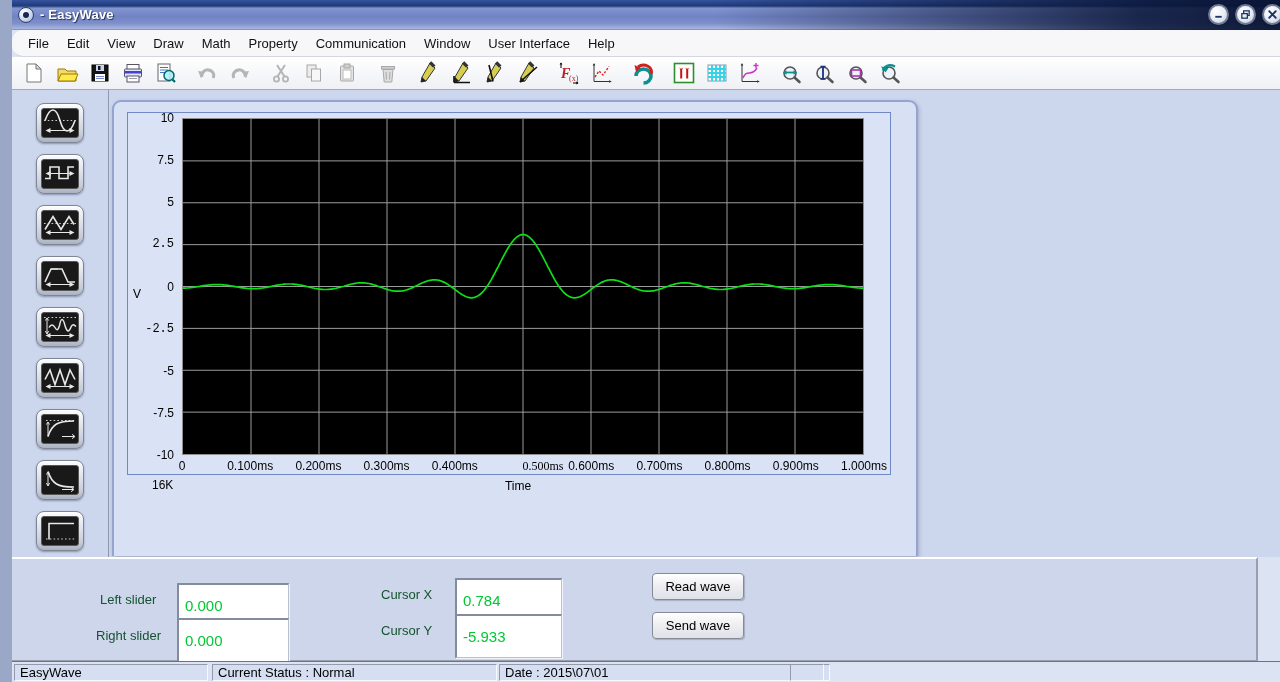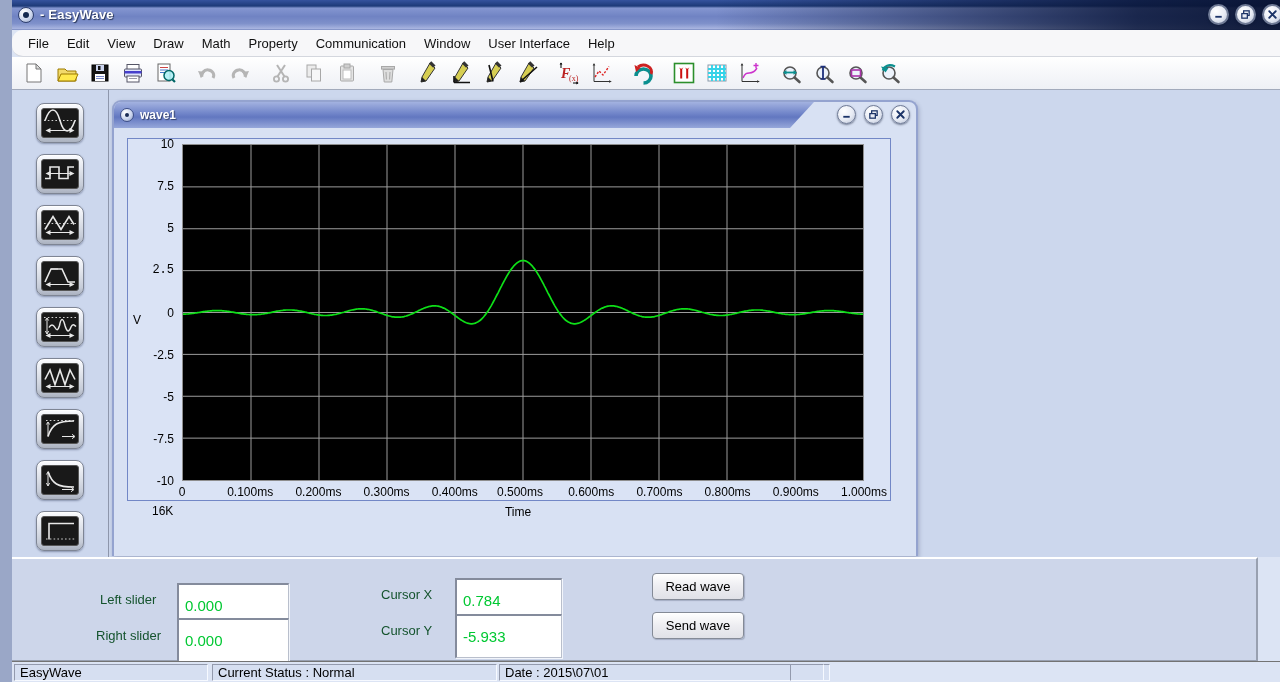--- a/index.html
+++ b/index.html
@@ -500,60 +500,30 @@
             <svg viewBox="0 0 36 27">
               <line x1="4" y1="21.5" x2="33" y2="21.5" stroke="#cfcfcf" stroke-dasharray="1.6,2.2"></line>
               <path d="M7,22 V6 H32" fill="none" stroke="#e8e8e8" stroke-width="1.6"></path>
             </svg>
           </span>
         </div>
       </div>
 
     <div class="mdi">
       <div class="wave-window">
-        <div class="wave-titlebar">
-          <div class="wave-titlebar-blue">
-            <span class="wave-icon"></span>
-            <span class="wave-title">wave1</span>
-          </div>
-          <div class="wave-controls">
-              <span class="circle-btn">
-                <span style="display:flex">
-                  <svg viewBox="0 0 12 12">
-                    <line x1="2.5" y1="8.5" x2="9.5" y2="8.5" stroke="#1c3468" stroke-width="2"></line>
-                  </svg>
-                </span>
-              </span>
-              <span class="circle-btn">
-                <span style="display:flex">
-                  <svg viewBox="0 0 12 12">
-                    <rect x="4" y="2" width="6" height="5" fill="none" stroke="#1c3468" stroke-width="1.4"></rect>
-                    <rect x="2" y="5" width="6" height="5" fill="#e9edf6" stroke="#1c3468" stroke-width="1.4"></rect>
-                  </svg>
-                </span>
-              </span>
-              <span class="circle-btn">
-                <span style="display:flex">
-                  <svg viewBox="0 0 12 12">
-                    <path d="M2.5,2.5 L9.5,9.5 M9.5,2.5 L2.5,9.5" stroke="#1c3468" stroke-width="2.1" stroke-linecap="round"></path>
-                  </svg>
-                </span>
-              </span>
-            </div>
-        </div>
         <div class="wave-body">
           <div class="chart-panel">
             <span class="ylabel">V</span>
             <div class="yticks">
                 <span class="ytick" style="top: 0px;">10</span>
                 <span class="ytick" style="top: 42.125px;">7.5</span>
                 <span class="ytick" style="top: 84.25px;">5</span>
                 <span class="ytick" style="top: 126.375px; font-family: Liberation Mono, monospace;">2.5</span>
                 <span class="ytick" style="top: 168.5px;">0</span>
-                <span class="ytick" style="top: 210.625px;">-2.5</span>
+                <span class="ytick" style="top: 210.625px; font-family: Liberation Mono, monospace;">-2.5</span>
                 <span class="ytick" style="top: 252.75px;">-5</span>
                 <span class="ytick" style="top: 294.875px;">-7.5</span>
                 <span class="ytick" style="top: 337px;">-10</span>
               </div>
             <div class="plot">
               <svg id="plot-svg" viewBox="0 0 680 335" preserveAspectRatio="none">
                   <rect x="0" y="0" width="680" height="335" fill="#000000"></rect>
                   <line x1="68" y1="0" x2="68" y2="335" stroke="#9c9c9c" stroke-width="1"></line>
                   <line x1="136" y1="0" x2="136" y2="335" stroke="#9c9c9c" stroke-width="1"></line>
                   <line x1="204" y1="0" x2="204" y2="335" stroke="#9c9c9c" stroke-width="1"></line>
@@ -572,21 +542,21 @@
                   <line x1="0" y1="293.125" x2="680" y2="293.125" stroke="#9c9c9c" stroke-width="1"></line>
                   <path d="M0.0,169.2L1.1,169.2L2.3,169.1L3.4,169.0L4.5,169.0L5.7,168.9L6.8,168.7L7.9,168.6L9.1,168.5L10.2,168.3L11.3,168.2L12.5,168.0L13.6,167.8L14.7,167.6L15.9,167.5L17.0,167.3L18.1,167.1L19.3,166.9L20.4,166.7L21.5,166.6L22.7,166.4L23.8,166.3L24.9,166.1L26.1,166.0L27.2,165.9L28.3,165.8L29.5,165.7L30.6,165.6L31.7,165.6L32.9,165.6L34.0,165.6L35.1,165.6L36.3,165.6L37.4,165.6L38.5,165.7L39.7,165.8L40.8,165.9L41.9,166.0L43.1,166.1L44.2,166.3L45.3,166.4L46.5,166.6L47.6,166.8L48.7,167.0L49.9,167.2L51.0,167.4L52.1,167.6L53.3,167.8L54.4,168.0L55.5,168.2L56.7,168.4L57.8,168.6L58.9,168.8L60.1,168.9L61.2,169.1L62.3,169.2L63.5,169.3L64.6,169.5L65.7,169.5L66.9,169.6L68.0,169.7L69.1,169.7L70.3,169.7L71.4,169.7L72.5,169.7L73.7,169.6L74.8,169.5L75.9,169.4L77.1,169.3L78.2,169.2L79.3,169.0L80.5,168.9L81.6,168.7L82.7,168.5L83.9,168.3L85.0,168.0L86.1,167.8L87.3,167.6L88.4,167.4L89.5,167.1L90.7,166.9L91.8,166.7L92.9,166.4L94.1,166.2L95.2,166.0L96.3,165.8L97.5,165.7L98.6,165.5L99.7,165.4L100.9,165.2L102.0,165.1L103.1,165.0L104.3,165.0L105.4,165.0L106.5,165.0L107.7,165.0L108.8,165.0L109.9,165.1L111.1,165.2L112.2,165.3L113.3,165.4L114.5,165.6L115.6,165.8L116.7,166.0L117.9,166.2L119.0,166.4L120.1,166.7L121.3,166.9L122.4,167.2L123.5,167.4L124.7,167.7L125.8,168.0L126.9,168.3L128.1,168.5L129.2,168.8L130.3,169.0L131.5,169.3L132.6,169.5L133.7,169.7L134.9,169.9L136.0,170.1L137.1,170.2L138.3,170.3L139.4,170.4L140.5,170.5L141.7,170.5L142.8,170.5L143.9,170.5L145.1,170.4L146.2,170.3L147.3,170.2L148.5,170.1L149.6,169.9L150.7,169.7L151.9,169.5L153.0,169.3L154.1,169.0L155.3,168.7L156.4,168.4L157.5,168.1L158.7,167.8L159.8,167.5L160.9,167.2L162.1,166.8L163.2,166.5L164.3,166.2L165.5,165.9L166.6,165.6L167.7,165.3L168.9,165.0L170.0,164.8L171.1,164.6L172.3,164.4L173.4,164.2L174.5,164.0L175.7,163.9L176.8,163.9L177.9,163.8L179.1,163.8L180.2,163.9L181.3,163.9L182.5,164.0L183.6,164.2L184.7,164.3L185.9,164.5L187.0,164.8L188.1,165.1L189.3,165.4L190.4,165.7L191.5,166.0L192.7,166.4L193.8,166.8L194.9,167.2L196.1,167.6L197.2,168.0L198.3,168.4L199.5,168.8L200.6,169.2L201.7,169.6L202.9,170.0L204.0,170.4L205.1,170.7L206.3,171.0L207.4,171.3L208.5,171.6L209.7,171.8L210.8,171.9L211.9,172.1L213.1,172.2L214.2,172.2L215.3,172.2L216.5,172.2L217.6,172.1L218.7,172.0L219.9,171.8L221.0,171.6L222.1,171.3L223.3,171.0L224.4,170.6L225.5,170.2L226.7,169.8L227.8,169.3L228.9,168.9L230.1,168.4L231.2,167.8L232.3,167.3L233.5,166.7L234.6,166.2L235.7,165.6L236.9,165.1L238.0,164.5L239.1,164.0L240.3,163.5L241.4,163.0L242.5,162.6L243.7,162.2L244.8,161.9L245.9,161.5L247.1,161.3L248.2,161.1L249.3,160.9L250.5,160.9L251.6,160.8L252.7,160.9L253.9,161.0L255.0,161.2L256.1,161.4L257.3,161.7L258.4,162.1L259.5,162.6L260.7,163.1L261.8,163.6L262.9,164.2L264.1,164.9L265.2,165.6L266.3,166.4L267.5,167.2L268.6,168.0L269.7,168.8L270.9,169.7L272.0,170.6L273.1,171.4L274.3,172.3L275.4,173.1L276.5,173.9L277.7,174.7L278.8,175.4L279.9,176.1L281.1,176.7L282.2,177.3L283.3,177.7L284.5,178.1L285.6,178.4L286.7,178.7L287.9,178.8L289.0,178.8L290.1,178.7L291.3,178.4L292.4,178.1L293.5,177.6L294.7,177.0L295.8,176.3L296.9,175.5L298.1,174.5L299.2,173.4L300.3,172.2L301.5,170.8L302.6,169.4L303.7,167.8L304.9,166.2L306.0,164.4L307.1,162.6L308.3,160.6L309.4,158.6L310.5,156.5L311.7,154.4L312.8,152.2L313.9,150.0L315.1,147.8L316.2,145.6L317.3,143.3L318.5,141.1L319.6,138.9L320.7,136.8L321.9,134.7L323.0,132.6L324.1,130.6L325.3,128.7L326.4,126.9L327.5,125.2L328.7,123.6L329.8,122.2L330.9,120.8L332.1,119.6L333.2,118.6L334.3,117.7L335.5,116.9L336.6,116.3L337.7,115.9L338.9,115.7L340.0,115.6L341.1,115.7L342.3,115.9L343.4,116.3L344.5,116.9L345.7,117.7L346.8,118.6L347.9,119.6L349.1,120.8L350.2,122.2L351.3,123.6L352.5,125.2L353.6,126.9L354.7,128.7L355.9,130.6L357.0,132.6L358.1,134.7L359.3,136.8L360.4,138.9L361.5,141.1L362.7,143.3L363.8,145.6L364.9,147.8L366.1,150.0L367.2,152.2L368.3,154.4L369.5,156.5L370.6,158.6L371.7,160.6L372.9,162.6L374.0,164.4L375.1,166.2L376.3,167.8L377.4,169.4L378.5,170.8L379.7,172.2L380.8,173.4L381.9,174.5L383.1,175.5L384.2,176.3L385.3,177.0L386.5,177.6L387.6,178.1L388.7,178.4L389.9,178.7L391.0,178.8L392.1,178.8L393.3,178.7L394.4,178.4L395.5,178.1L396.7,177.7L397.8,177.3L398.9,176.7L400.1,176.1L401.2,175.4L402.3,174.7L403.5,173.9L404.6,173.1L405.7,172.3L406.9,171.4L408.0,170.6L409.1,169.7L410.3,168.8L411.4,168.0L412.5,167.2L413.7,166.4L414.8,165.6L415.9,164.9L417.1,164.2L418.2,163.6L419.3,163.1L420.5,162.6L421.6,162.1L422.7,161.7L423.9,161.4L425.0,161.2L426.1,161.0L427.3,160.9L428.4,160.8L429.5,160.9L430.7,160.9L431.8,161.1L432.9,161.3L434.1,161.5L435.2,161.9L436.3,162.2L437.5,162.6L438.6,163.0L439.7,163.5L440.9,164.0L442.0,164.5L443.1,165.1L444.3,165.6L445.4,166.2L446.5,166.7L447.7,167.3L448.8,167.8L449.9,168.4L451.1,168.9L452.2,169.3L453.3,169.8L454.5,170.2L455.6,170.6L456.7,171.0L457.9,171.3L459.0,171.6L460.1,171.8L461.3,172.0L462.4,172.1L463.5,172.2L464.7,172.2L465.8,172.2L466.9,172.2L468.1,172.1L469.2,171.9L470.3,171.8L471.5,171.6L472.6,171.3L473.7,171.0L474.9,170.7L476.0,170.4L477.1,170.0L478.3,169.6L479.4,169.2L480.5,168.8L481.7,168.4L482.8,168.0L483.9,167.6L485.1,167.2L486.2,166.8L487.3,166.4L488.5,166.0L489.6,165.7L490.7,165.4L491.9,165.1L493.0,164.8L494.1,164.5L495.3,164.3L496.4,164.2L497.5,164.0L498.7,163.9L499.8,163.9L500.9,163.8L502.1,163.8L503.2,163.9L504.3,163.9L505.5,164.0L506.6,164.2L507.7,164.4L508.9,164.6L510.0,164.8L511.1,165.0L512.3,165.3L513.4,165.6L514.5,165.9L515.7,166.2L516.8,166.5L517.9,166.8L519.1,167.2L520.2,167.5L521.3,167.8L522.5,168.1L523.6,168.4L524.7,168.7L525.9,169.0L527.0,169.3L528.1,169.5L529.3,169.7L530.4,169.9L531.5,170.1L532.7,170.2L533.8,170.3L534.9,170.4L536.1,170.5L537.2,170.5L538.3,170.5L539.5,170.5L540.6,170.4L541.7,170.3L542.9,170.2L544.0,170.1L545.1,169.9L546.3,169.7L547.4,169.5L548.5,169.3L549.7,169.0L550.8,168.8L551.9,168.5L553.1,168.3L554.2,168.0L555.3,167.7L556.5,167.4L557.6,167.2L558.7,166.9L559.9,166.7L561.0,166.4L562.1,166.2L563.3,166.0L564.4,165.8L565.5,165.6L566.7,165.4L567.8,165.3L568.9,165.2L570.1,165.1L571.2,165.0L572.3,165.0L573.5,165.0L574.6,165.0L575.7,165.0L576.9,165.0L578.0,165.1L579.1,165.2L580.3,165.4L581.4,165.5L582.5,165.7L583.7,165.8L584.8,166.0L585.9,166.2L587.1,166.4L588.2,166.7L589.3,166.9L590.5,167.1L591.6,167.4L592.7,167.6L593.9,167.8L595.0,168.0L596.1,168.3L597.3,168.5L598.4,168.7L599.5,168.9L600.7,169.0L601.8,169.2L602.9,169.3L604.1,169.4L605.2,169.5L606.3,169.6L607.5,169.7L608.6,169.7L609.7,169.7L610.9,169.7L612.0,169.7L613.1,169.6L614.3,169.5L615.4,169.5L616.5,169.3L617.7,169.2L618.8,169.1L619.9,168.9L621.1,168.8L622.2,168.6L623.3,168.4L624.5,168.2L625.6,168.0L626.7,167.8L627.9,167.6L629.0,167.4L630.1,167.2L631.3,167.0L632.4,166.8L633.5,166.6L634.7,166.4L635.8,166.3L636.9,166.1L638.1,166.0L639.2,165.9L640.3,165.8L641.5,165.7L642.6,165.6L643.7,165.6L644.9,165.6L646.0,165.6L647.1,165.6L648.3,165.6L649.4,165.6L650.5,165.7L651.7,165.8L652.8,165.9L653.9,166.0L655.1,166.1L656.2,166.3L657.3,166.4L658.5,166.6L659.6,166.7L660.7,166.9L661.9,167.1L663.0,167.3L664.1,167.5L665.3,167.6L666.4,167.8L667.5,168.0L668.7,168.2L669.8,168.3L670.9,168.5L672.1,168.6L673.2,168.7L674.3,168.9L675.5,169.0L676.6,169.0L677.7,169.1L678.9,169.2L680.0,169.2" fill="none" stroke="#0ee018" stroke-width="1.7"></path>
                 </svg>
             </div>
             <div class="xticks">
                 <span class="xtick" style="left: 0px;">0</span>
                 <span class="xtick" style="left: 68.2px;">0.100ms</span>
                 <span class="xtick" style="left: 136.4px;">0.200ms</span>
                 <span class="xtick" style="left: 204.6px;">0.300ms</span>
                 <span class="xtick" style="left: 272.8px;">0.400ms</span>
-                <span class="xtick" style="left: 338px;">0.500ms</span>
+                <span class="xtick" style="left: 361px; font-family: Liberation Serif, serif;">0.500ms</span>
                 <span class="xtick" style="left: 409.2px;">0.600ms</span>
                 <span class="xtick" style="left: 477.4px;">0.700ms</span>
                 <span class="xtick" style="left: 545.6px;">0.800ms</span>
                 <span class="xtick" style="left: 613.8px;">0.900ms</span>
                 <span class="xtick" style="left: 682px;">1.000ms</span>
               </div>
           </div>
           <span class="points-label">16K</span>
           <span class="xlabel">Time</span>
         </div>

